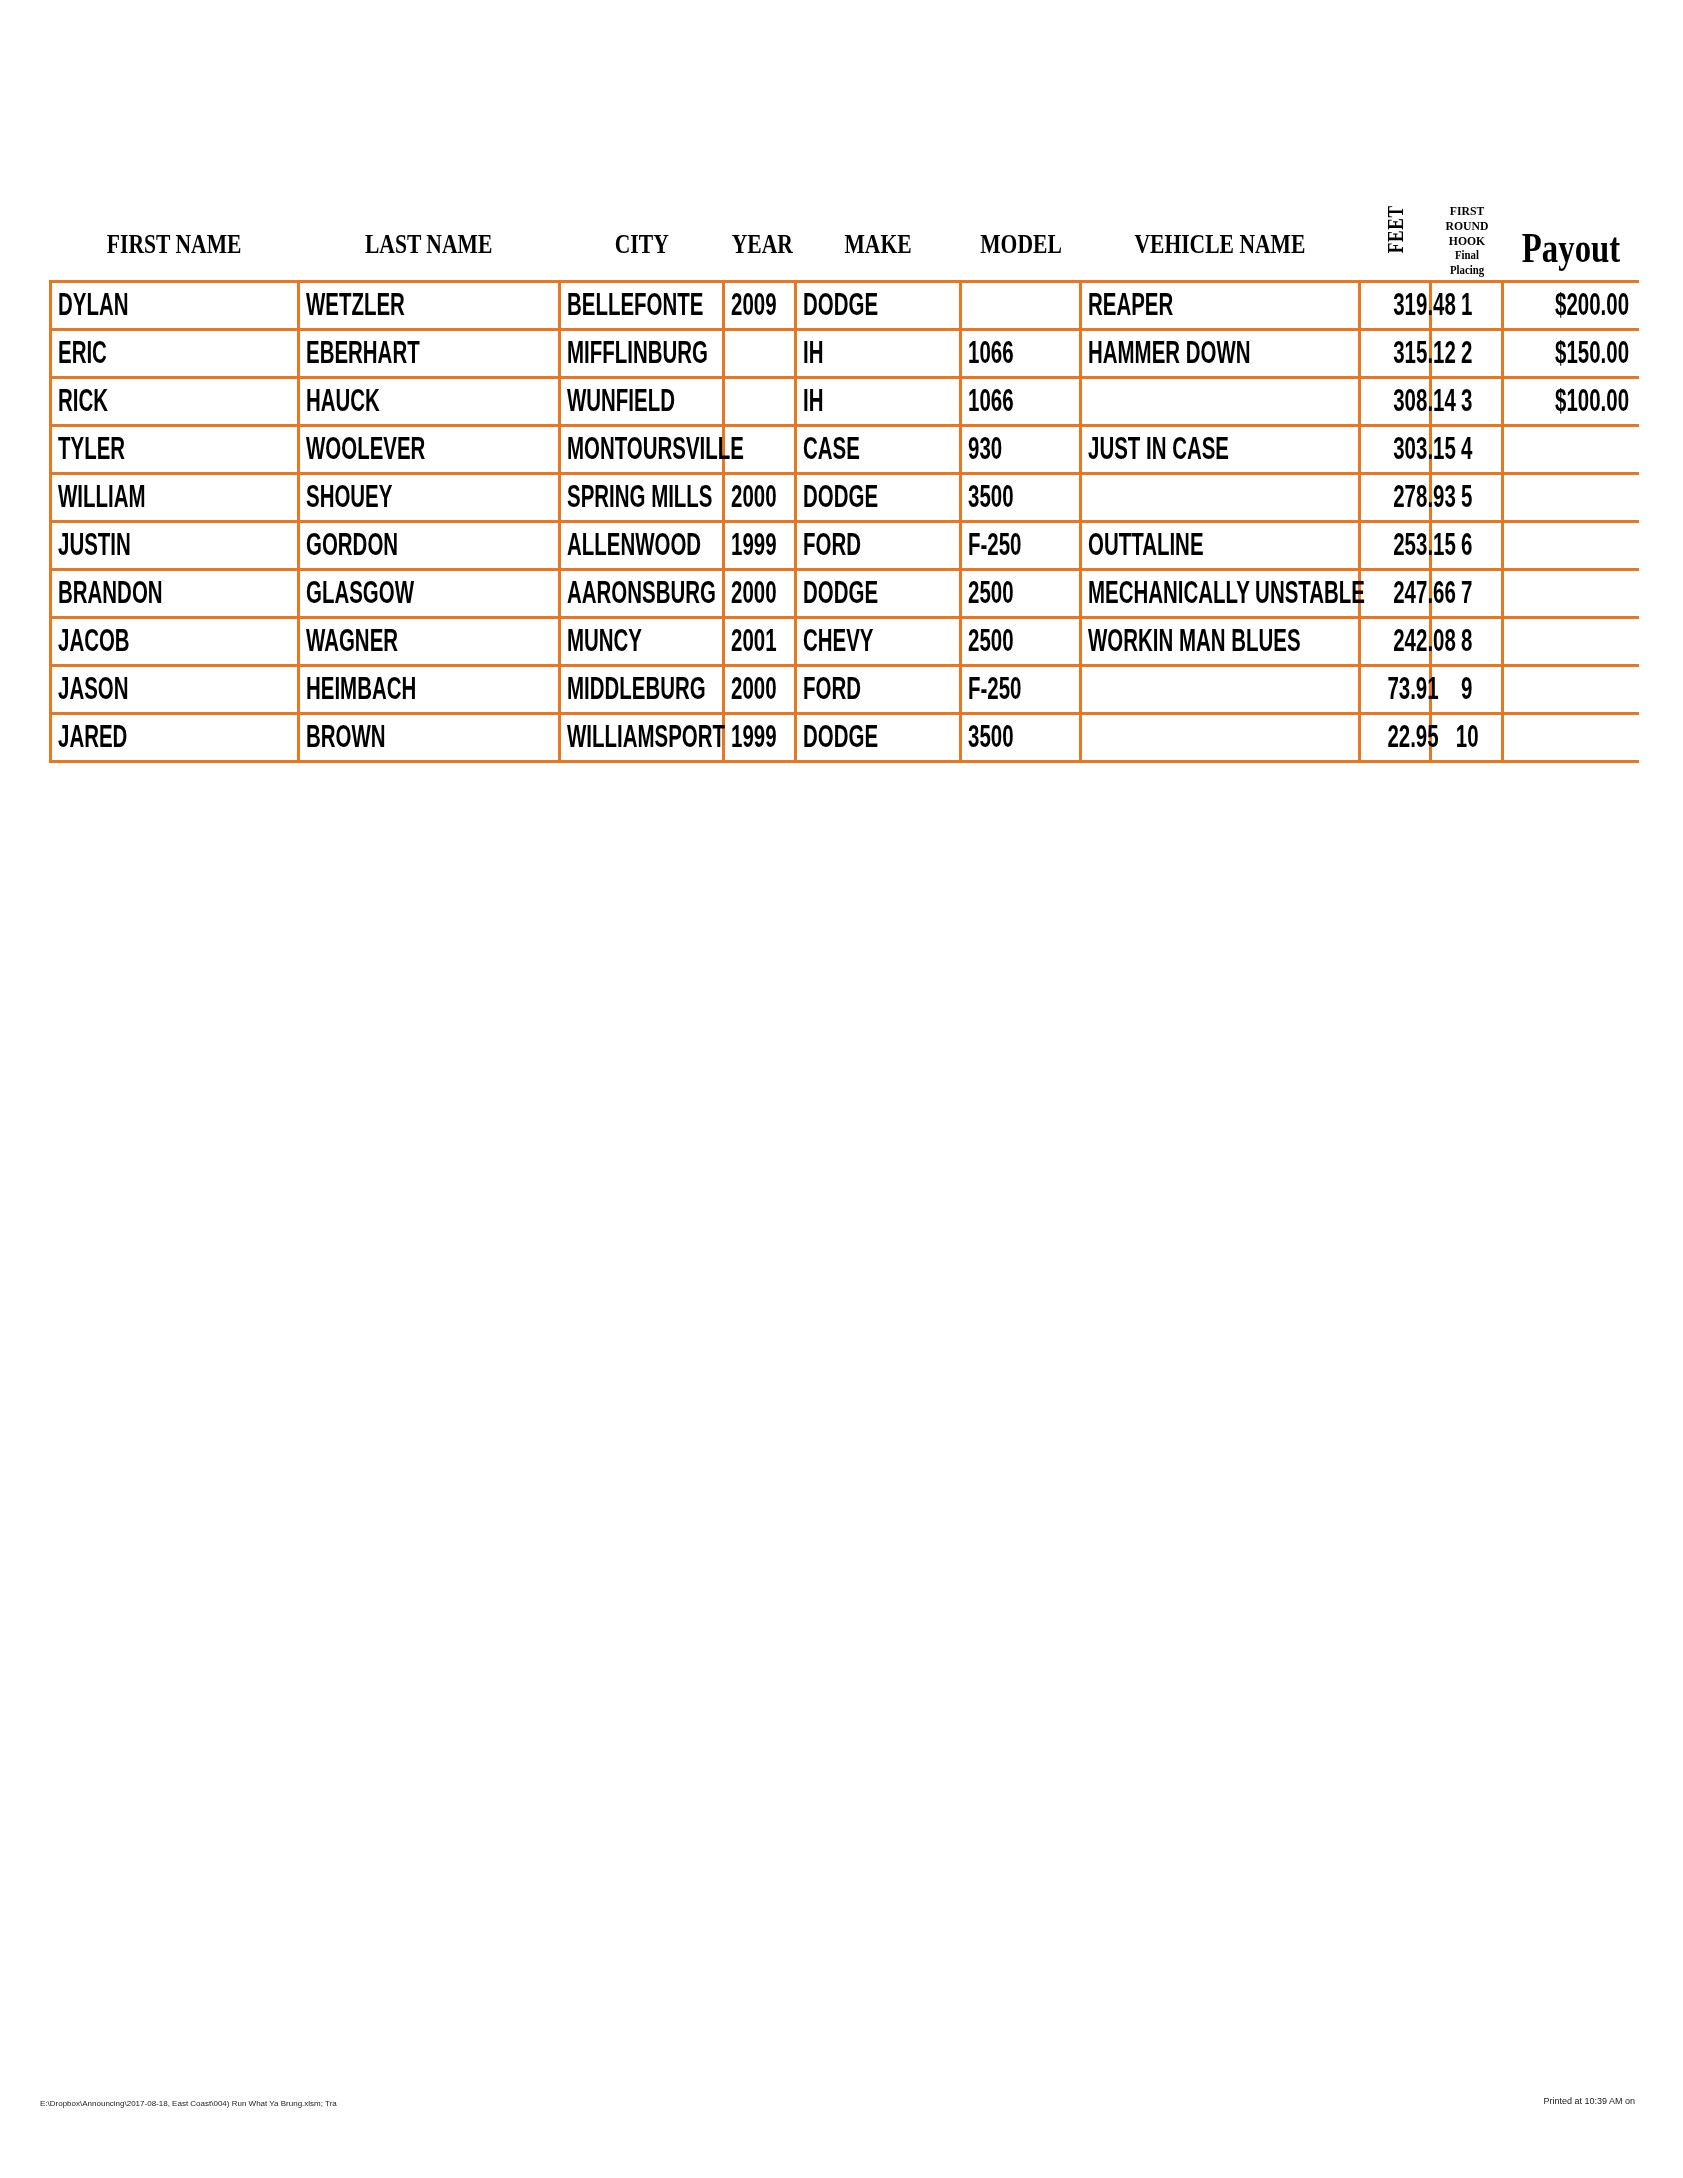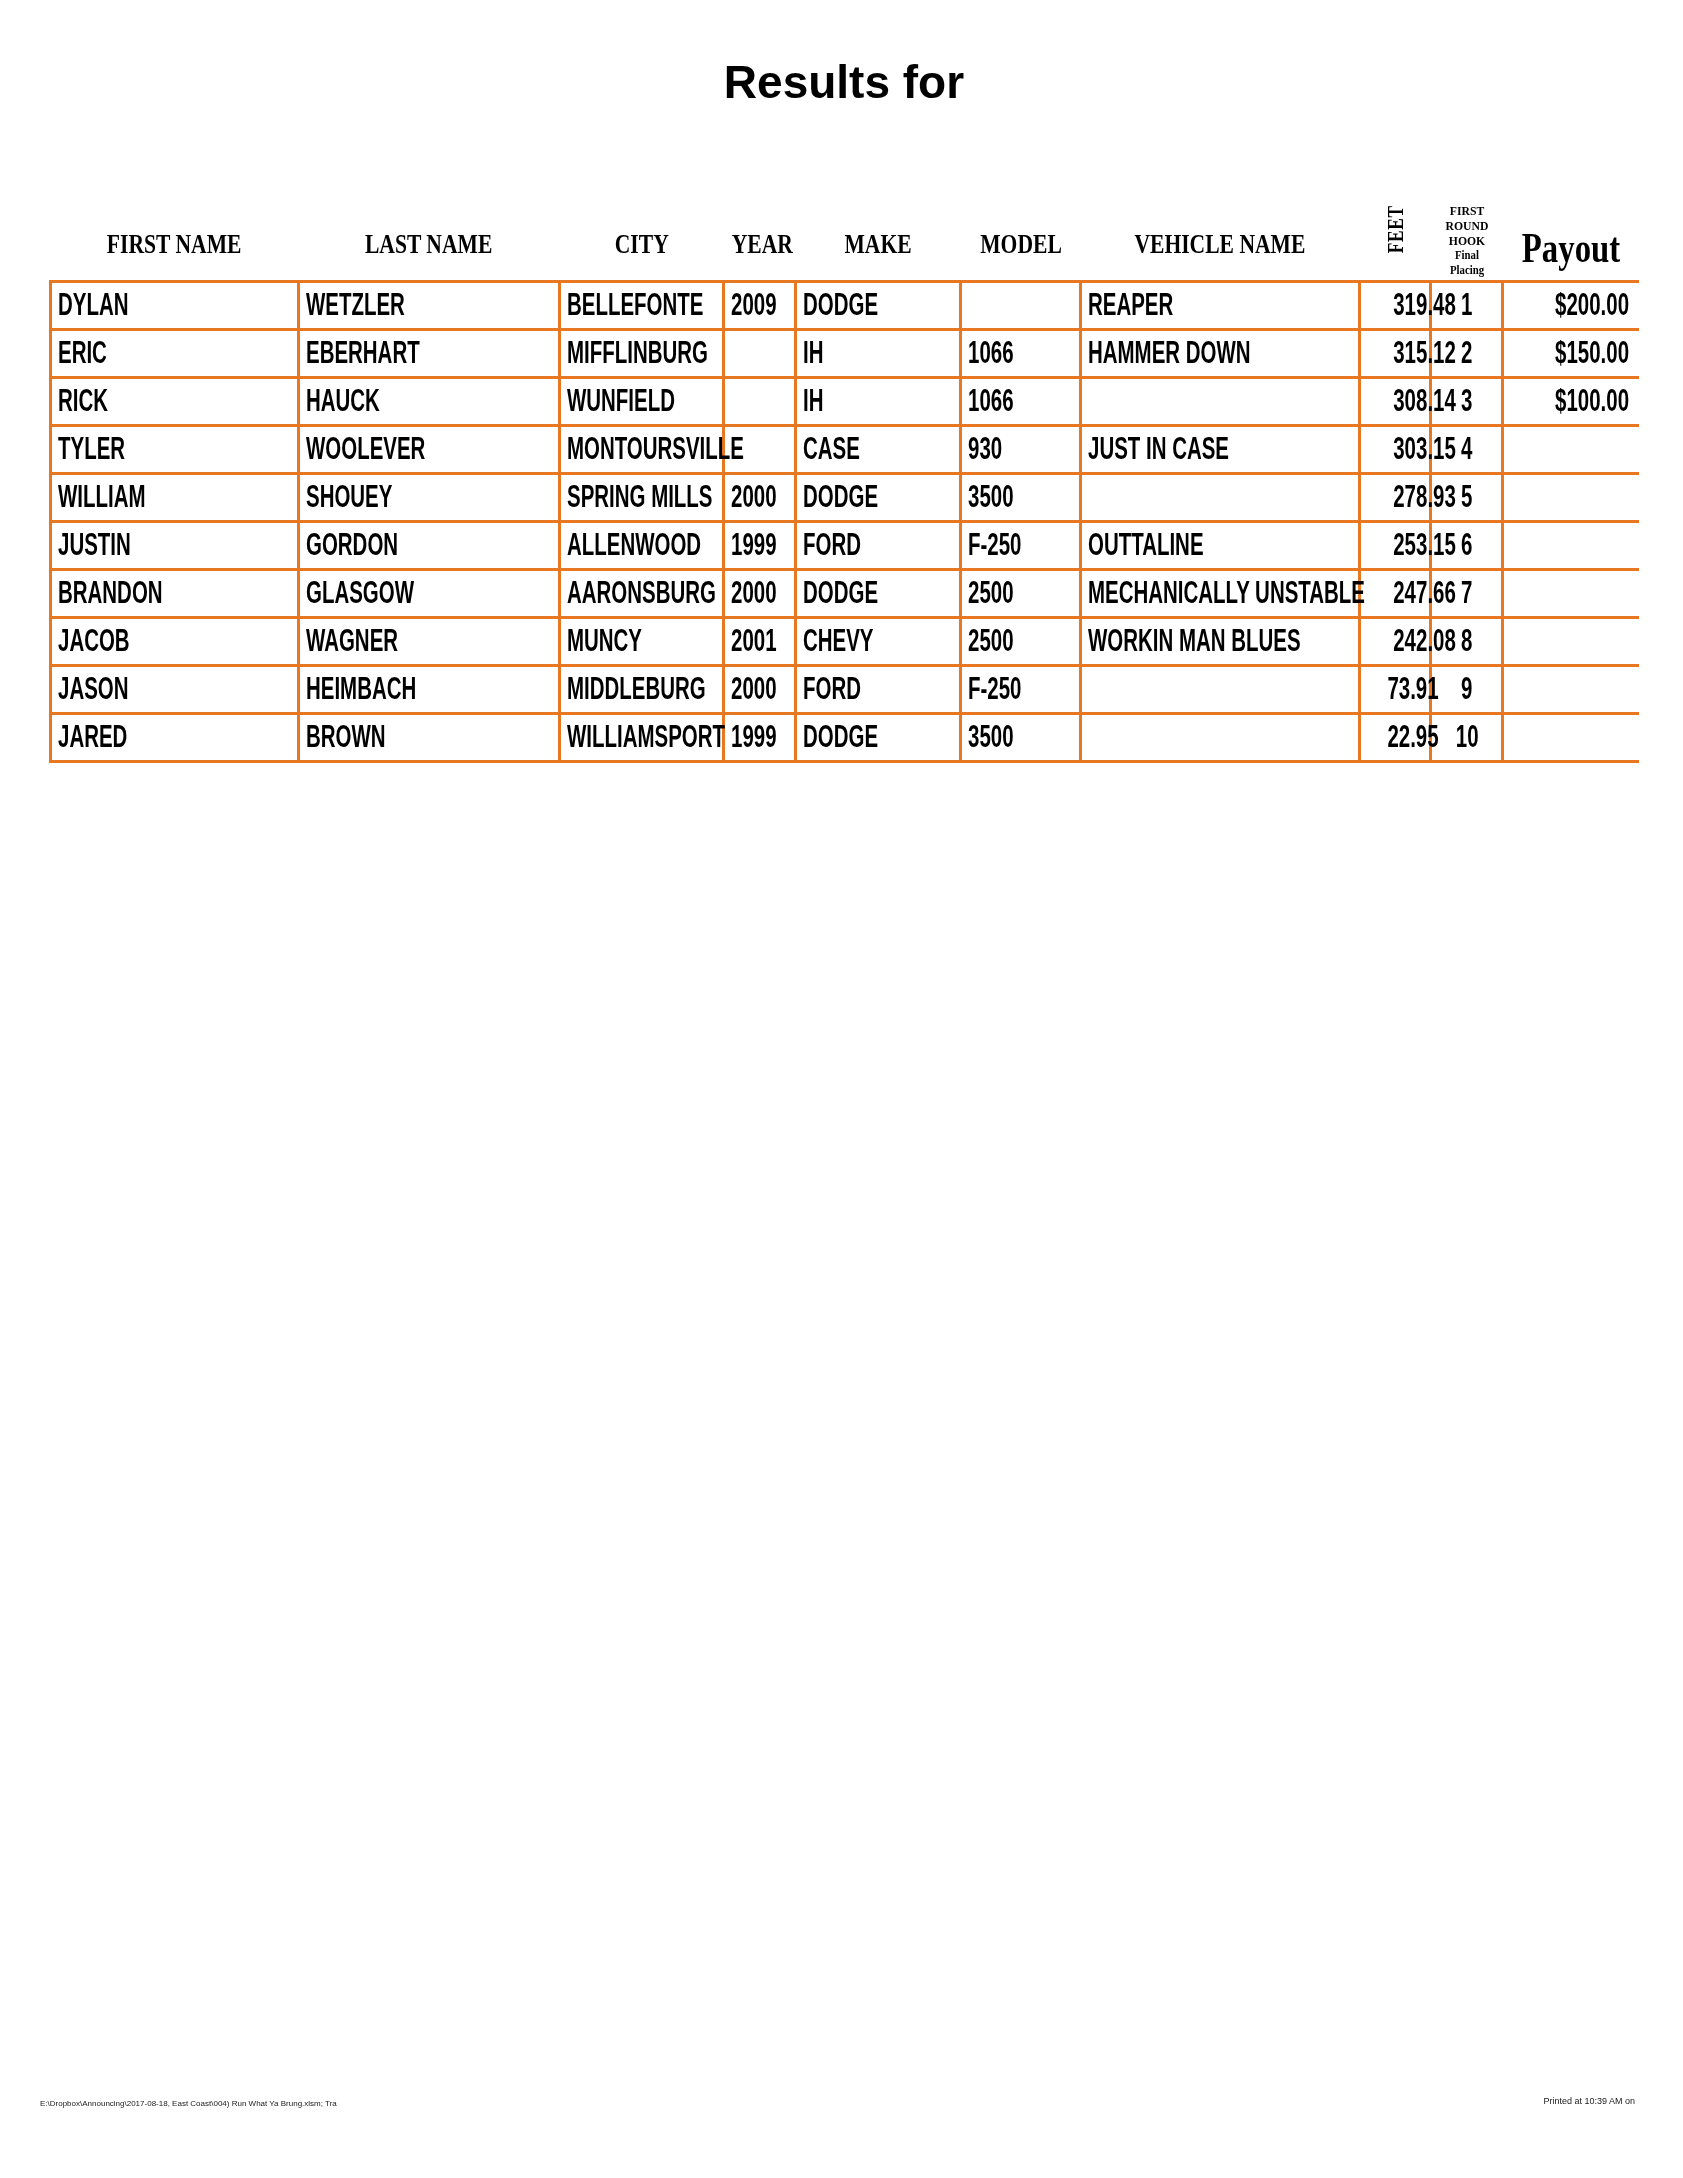--- a/index.html
+++ b/index.html
@@ -46,21 +46,20 @@
   td.ar .ct{transform-origin:right center;}
   td.ac .ct{transform-origin:center center;}
 
   .footer-left{position:absolute;left:40px;top:2099px;font-size:8px;color:#1a1a1a;}
   .footer-right{position:absolute;right:48px;top:2096px;font-size:9px;color:#1a1a1a;}
 </style>
 </head>
 <body>
 
 <div class="title-block">
-  <div class="title-line1">Results for</div>
 </div>
 
 <table class="results">
   <colgroup>
     <col style="width:248px">
       <col style="width:261px">
       <col style="width:164px">
     <col style="width:72px">
       <col style="width:165px">
       <col style="width:120px">

